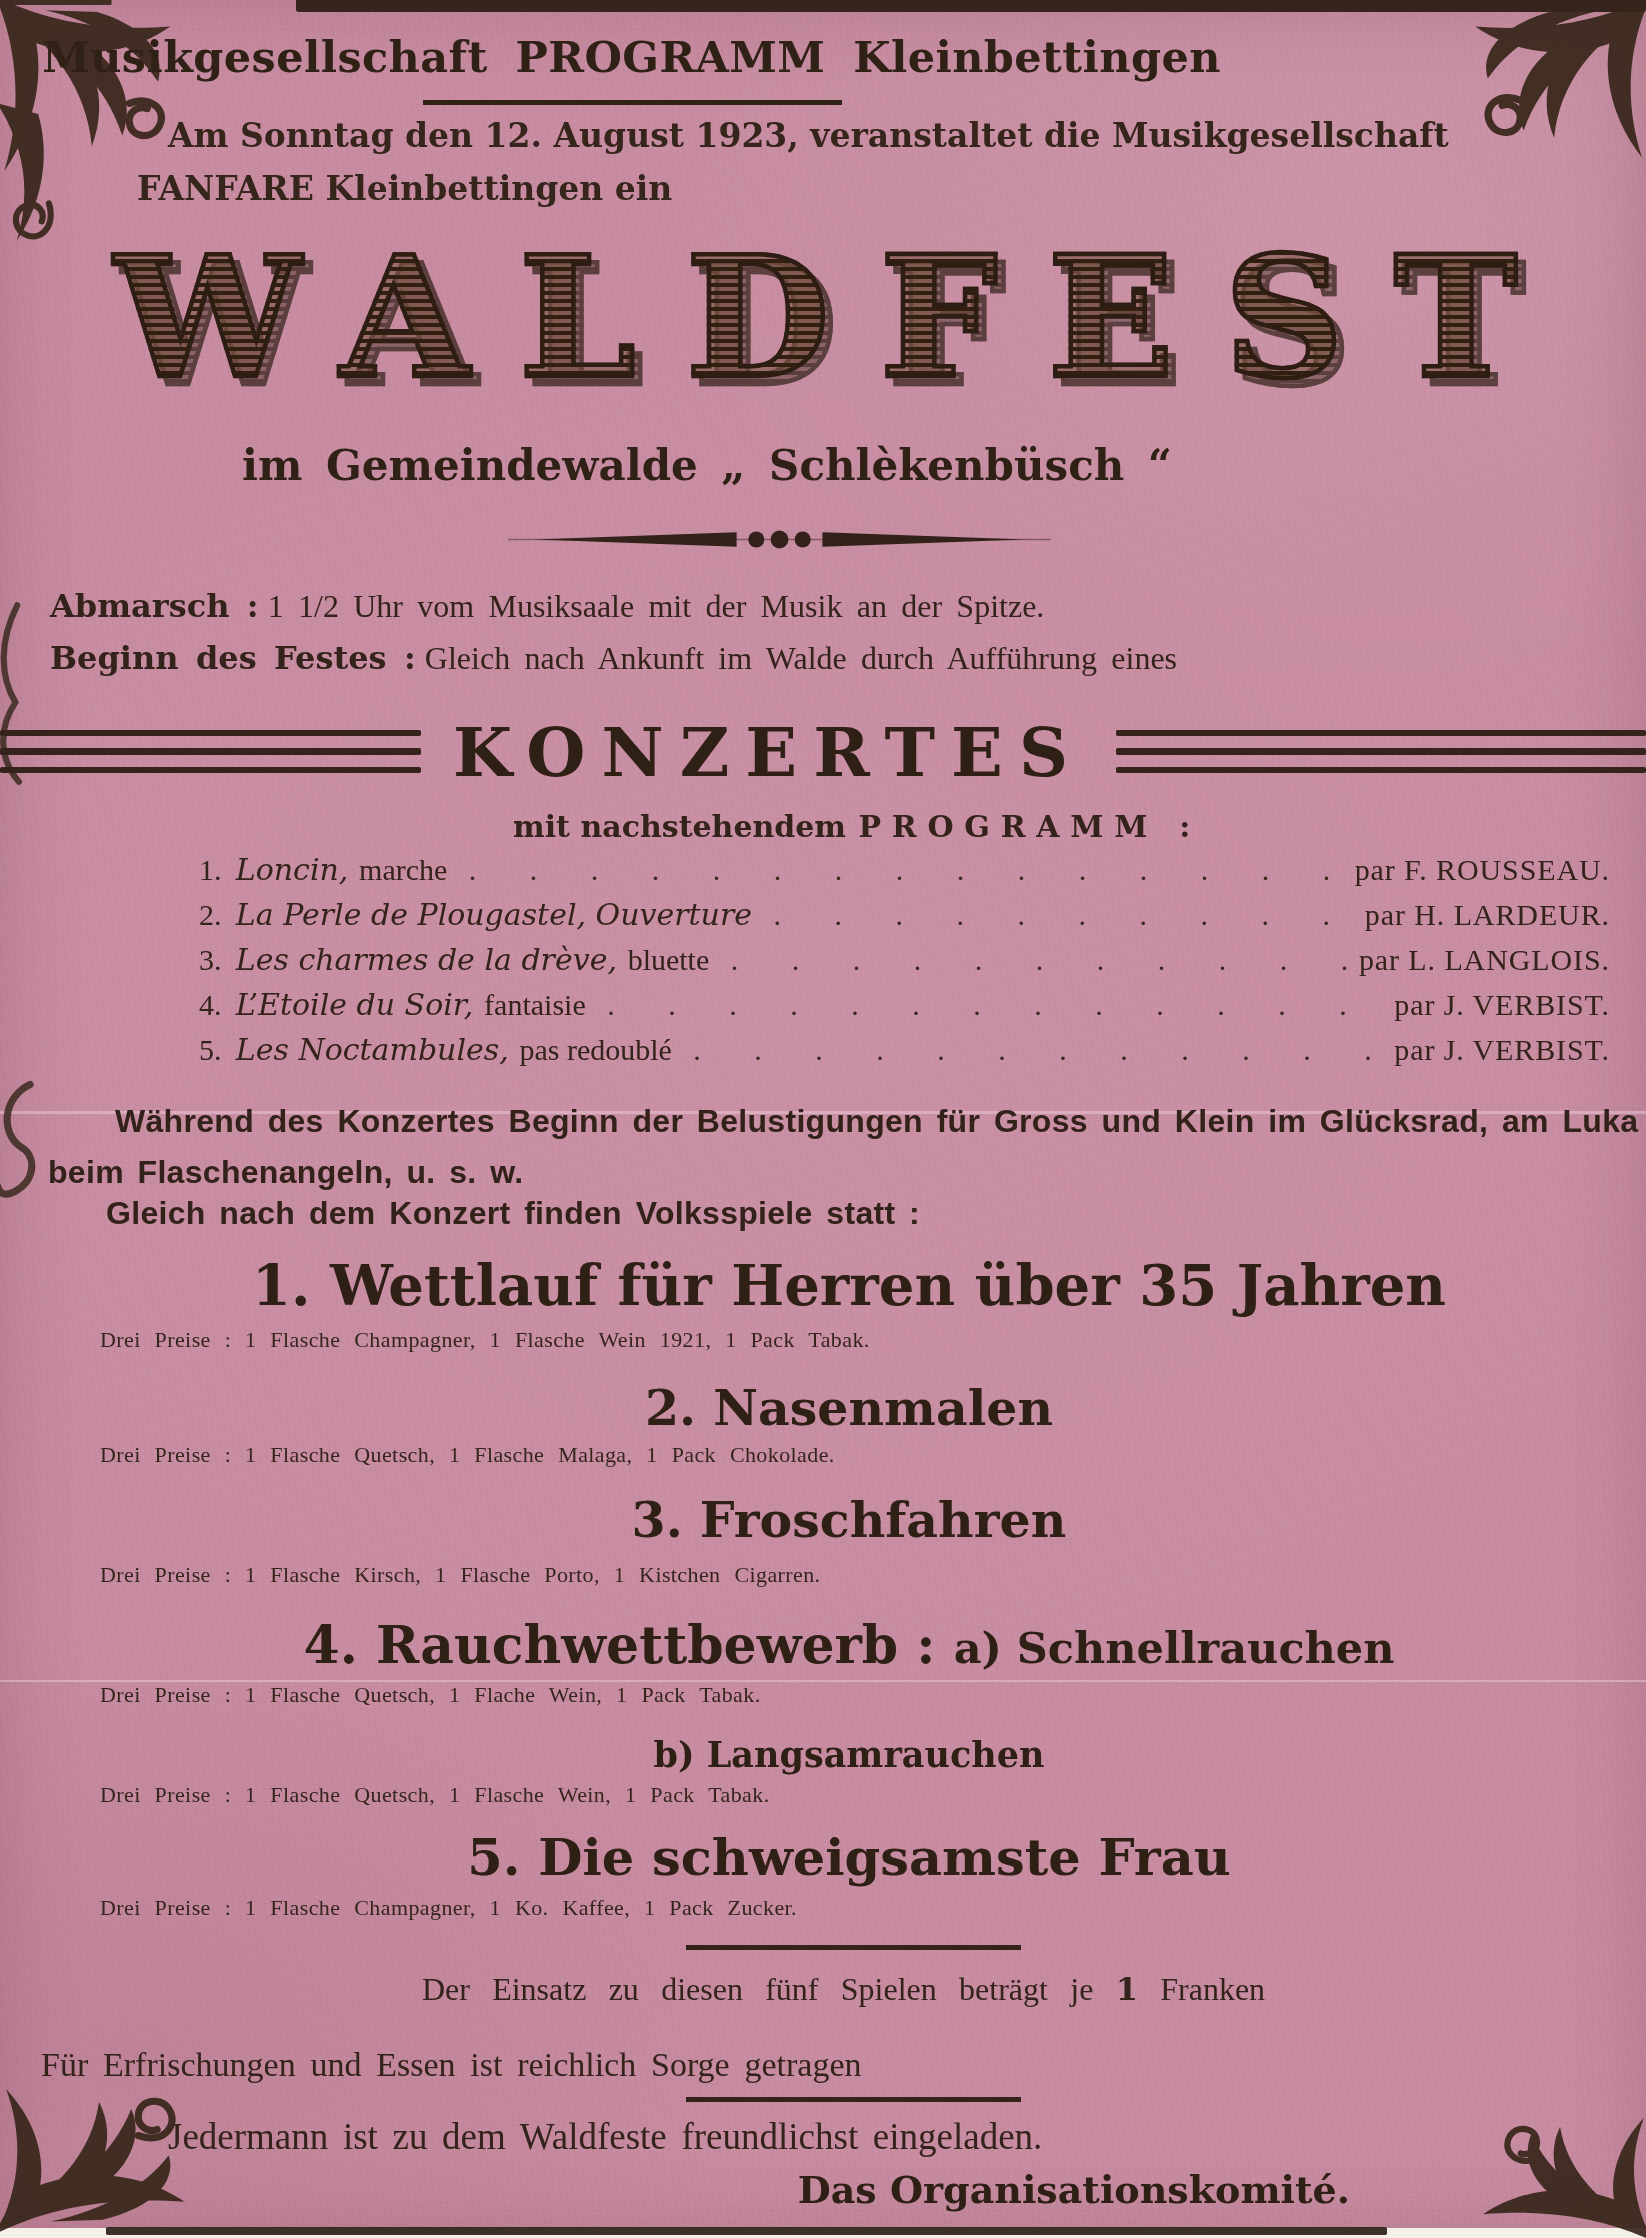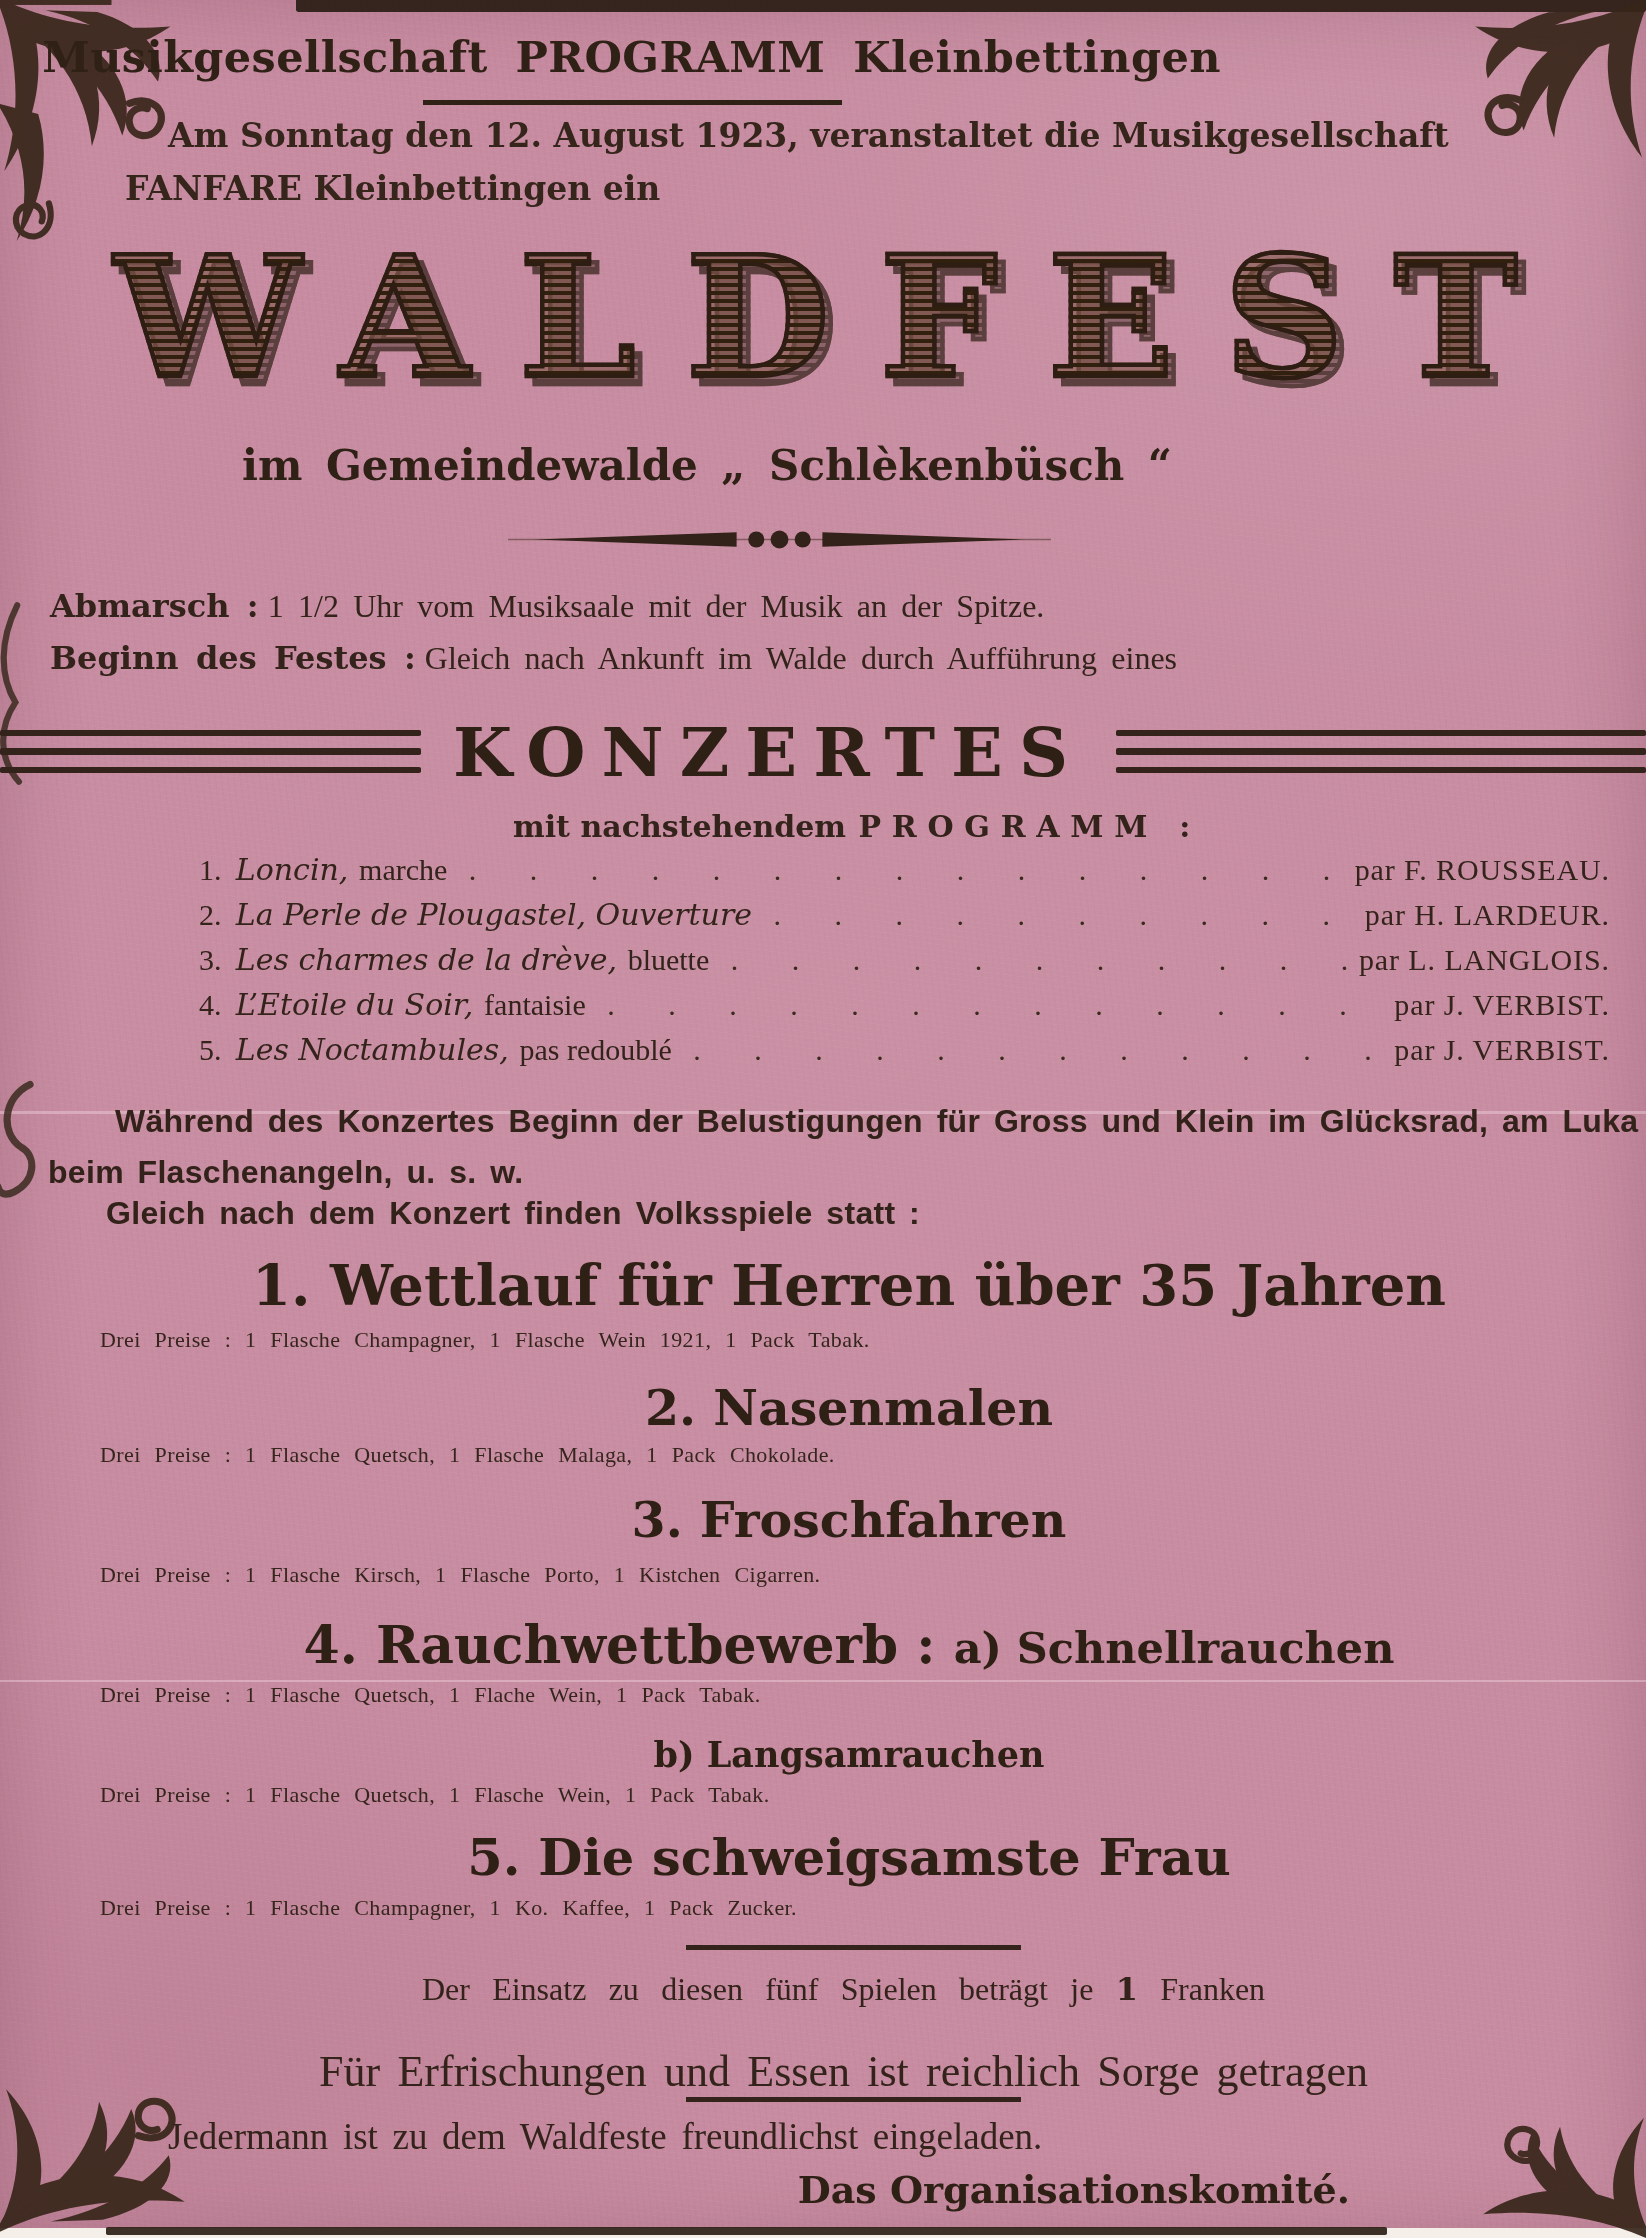--- a/index.html
+++ b/index.html
@@ -23,21 +23,21 @@
   .bottom-bar{left:106px;width:1281px;bottom:4.5px;height:8px;background:#2d1f16;opacity:.92;border-radius:1.8px;}
   .crease{left:0;right:0;height:2.7px;background:rgba(242,216,226,0.42);}
 
   .header-line{top:32px;left:0;width:1263px;text-align:center;
     font-family:"DejaVu Serif",serif;font-weight:bold;font-size:43px;letter-spacing:0.4px;word-spacing:12.5px;color:#302117;}
   .header-rule{top:100px;left:423px;width:419px;height:4.5px;background:#302117;}
 
   .intro{top:115px;left:125px;right:32px;
     font-family:"DejaVu Serif",serif;font-weight:bold;font-size:33px;line-height:41px;color:#35251b;}
   .intro .l1{text-align:justify;text-align-last:justify;text-indent:43px;white-space:nowrap;display:flex;justify-content:space-between;}
-  .intro .l2{margin-top:11.6px;}
+  .intro .l2{margin-top:11.6px;margin-left:12px;}
 
   .waldfest{top:235px;left:0;right:0;text-align:center;
     font-family:"DejaVu Serif",serif;font-weight:bold;font-size:166px;line-height:1;
     letter-spacing:50px;padding-left:36px;white-space:nowrap;
     color:#2e1d12;
     filter: drop-shadow(8px 8px 0 rgba(46,30,20,0.70));
   }
   @supports ((-webkit-background-clip:text) or (background-clip:text)){
     .waldfest{
       color:transparent;
@@ -101,21 +101,21 @@
   .gbp{top:1782px;}
   .g5h{top:1827px;font-size:51px;}
   .g5p{top:1895px;}
 
   .mini-rule{left:686px;width:335px;height:5.4px;background:#33231a;}
   .r1{top:1945px;}
   .r2{top:2097px;}
   .fee{top:1970px;left:0;right:0;text-align:center;padding-left:41px;font-size:32px;
     word-spacing:14.3px;white-space:nowrap;color:#33231a;}
   .fee b{font-family:"DejaVu Serif",serif;}
-  .refresh{top:2046px;left:0;right:0;text-align:center;padding-left:41px;font-size:44px;
+  .refresh{top:2046px;left:0;right:0;padding-left:41px;font-size:34px;
     word-spacing:6.3px;white-space:nowrap;color:#33231a;}
   .invite{top:2115px;left:168px;font-size:37px;white-space:nowrap;word-spacing:5.4px;color:#33231a;}
   .signature{top:2167px;left:0;right:296px;text-align:right;
     font-family:"DejaVu Serif",serif;font-weight:bold;font-size:38px;color:#2f2015;}
 
   .corner{pointer-events:none;}
   .tl{left:-5.4px;top:-3.6px;}
   .tr{right:-5.4px;top:-3.6px;transform:scaleX(-1);}
   .bl{left:-5.4px;bottom:5.4px;transform:scaleY(-1);}
   .br{right:-7.2px;bottom:-1.8px;transform:scale(-1,-1);}

